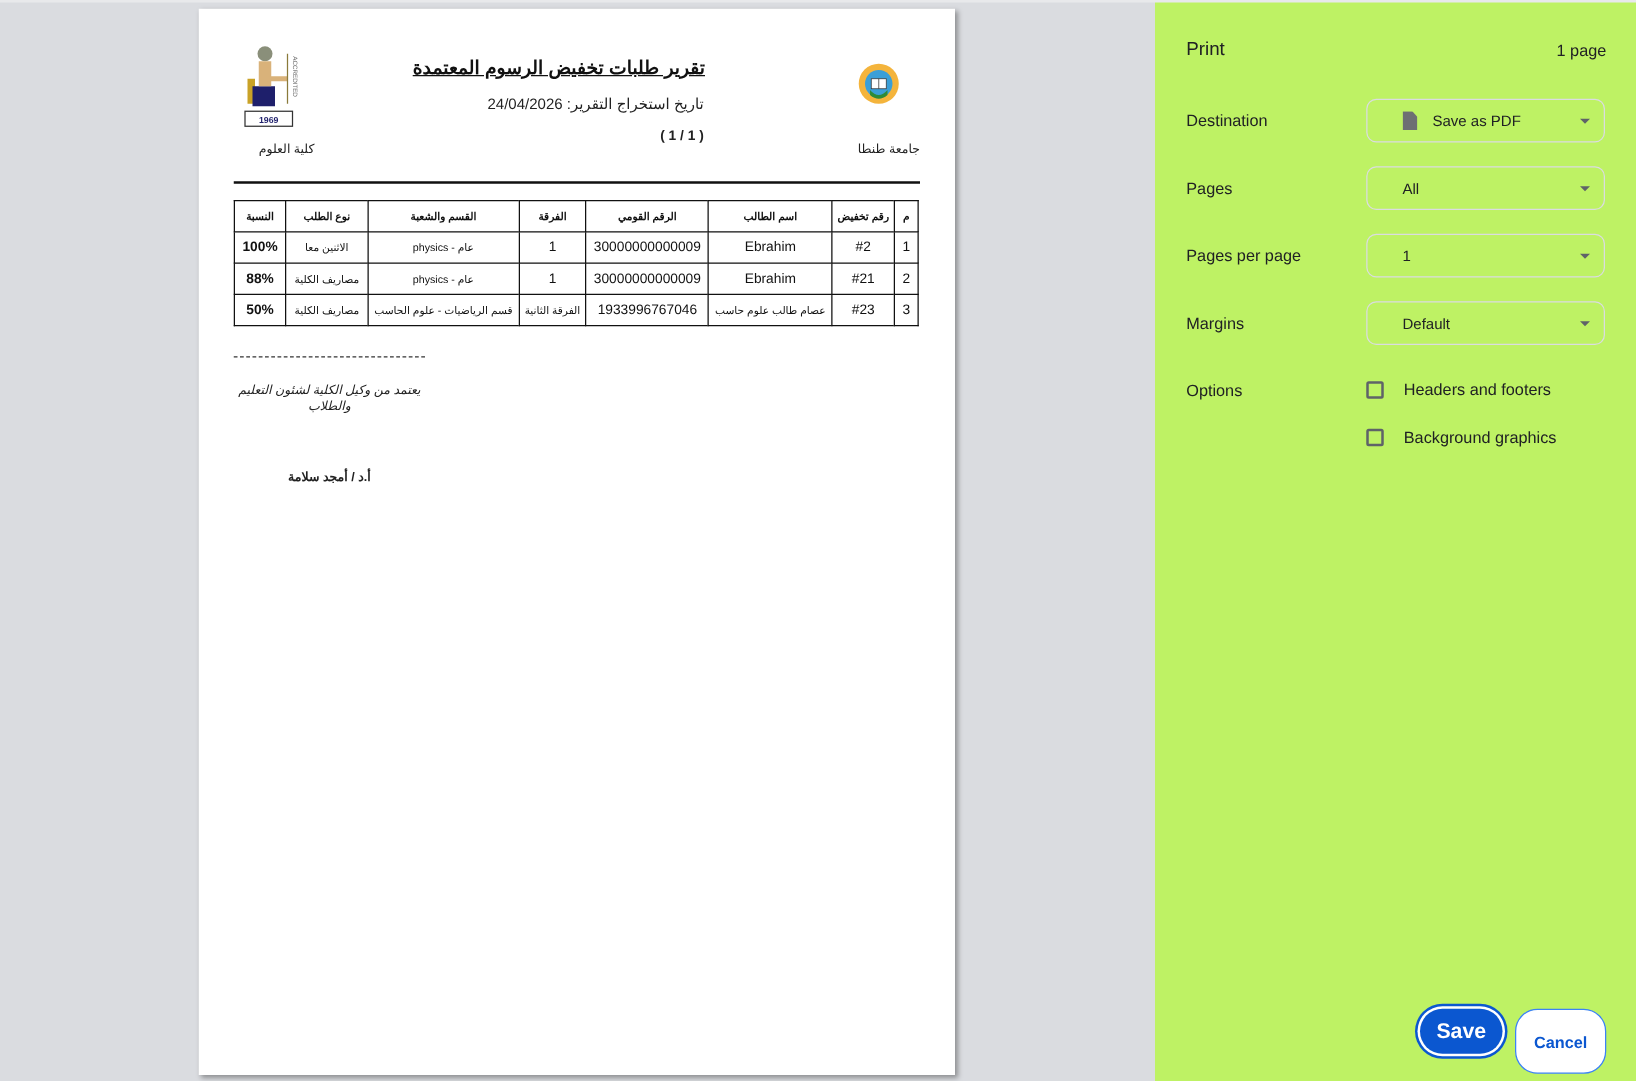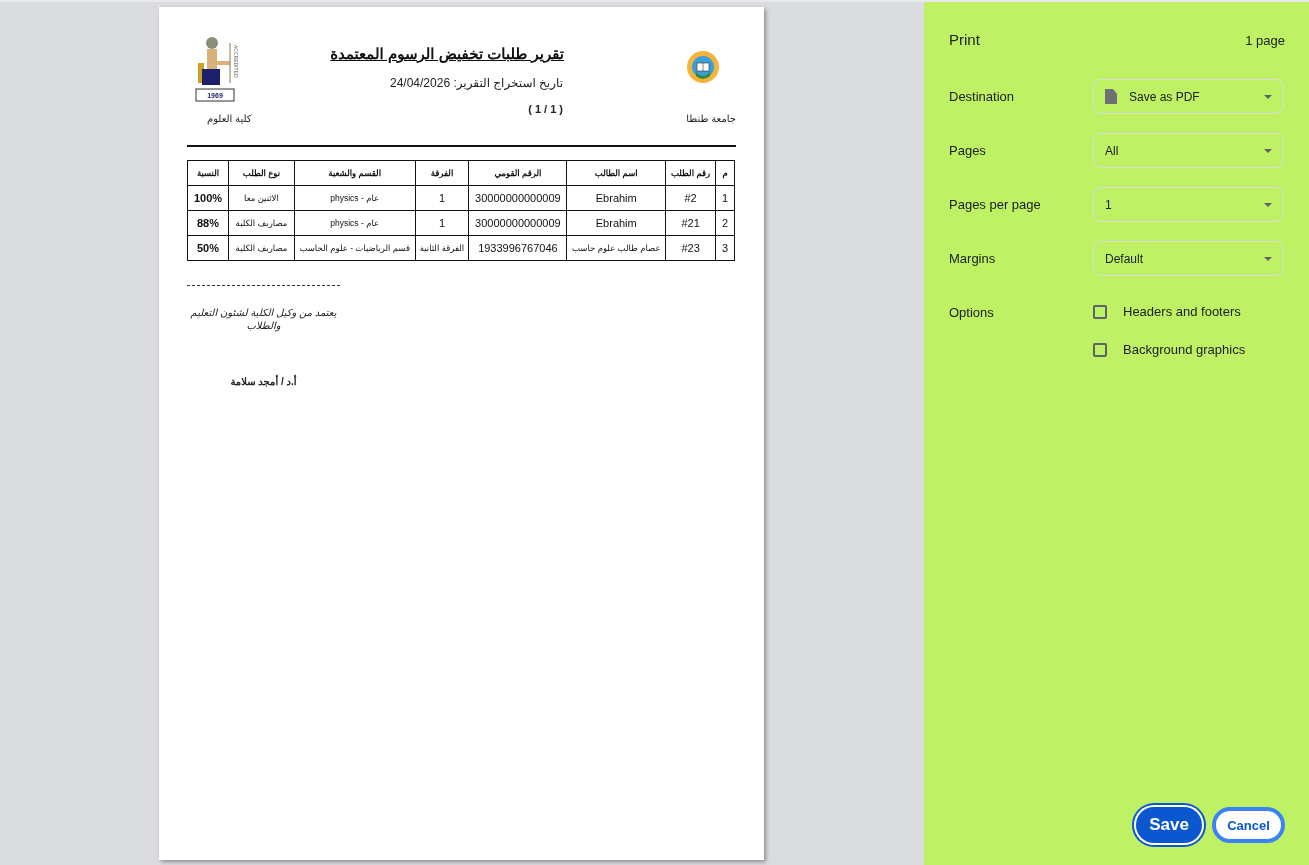--- a/index.html
+++ b/index.html
@@ -21,27 +21,27 @@
   table.report td.ar { font-size:8.5px; }
   table.report td.pct { font-weight:bold; }
   .dash-line { position:absolute; left:28px; width:153px; top:278px; border-top:1px dashed #333; }
   .approve-text { position:absolute; left:28px; width:153px; top:299px; text-align:center; font-size:10px; line-height:13px; color:#222; direction:rtl;font-style:italic; }
   .signer { position:absolute; left:28px; width:153px; top:369px; text-align:center; font-size:10px; font-weight:bold; color:#222; direction:rtl; }
 
   .panel { position:absolute; left:924px; top:0; width:385px; height:865px; background:#bef264; border-top:2px solid #e8e9eb; box-sizing:border-box; }
   .panel-title { position:absolute; left:25px; top:29px; font-size:15px; color:#202124; }
   .page-total { position:absolute; right:24px; top:31px; font-size:13px; font-weight:normal; color:#202124; }
   .row-label { position:absolute; left:25px; font-size:13px; color:#202124; }
-  .select { position:absolute; left:169px; width:191px; height:35px; border:1px solid #dadce0; border-radius:8px; box-sizing:border-box; font-size:12px; color:#202124; display:flex; align-items:center; padding-left:11px; }
+  .select { position:absolute; left:169px; width:191px; height:35px; border:1px solid #dadce0; border-radius:8px; box-sizing:border-box; font-size:12px; color:#202124; display:flex; align-items:center; padding-left:28px; }
   .select .caret { position:absolute; right:11px; top:15px; width:0; height:0; border-left:4px solid transparent; border-right:4px solid transparent; border-top:4px solid #5f6368; }
   .file-icon { width:12px; height:15px; background:#6e7073; margin-right:12px; clip-path:polygon(0 0,65% 0,100% 30%,100% 100%,0 100%); }
   .checkbox-row { position:absolute; left:169px; display:flex; align-items:center; font-size:13px; color:#202124; }
   .checkbox { width:14px; height:14px; border:2px solid #5f6368; border-radius:2px; margin-right:16px; box-sizing:border-box; }
   .btn-save { position:absolute; left:212px; top:805px; width:66px; height:36px; border-radius:18px; background:#0b57d0; color:#fff; font-size:17px; font-weight:bold; border:none; box-shadow:0 0 0 2px #fff, 0 0 0 4px #0b57d0; font-family:"Liberation Sans", sans-serif; }
-  .btn-cancel { position:absolute; left:288px; top:805px; width:73px; height:36px; border-radius:18px; background:#fff; color:#0b57d0; font-size:13px; font-weight:bold; border:4px solid #3b82f6; font-family:"Liberation Sans", sans-serif; }
+  .btn-cancel { position:absolute; left:288px; top:805px; width:73px; height:52px; border-radius:18px; background:#fff; color:#0b57d0; font-size:13px; font-weight:bold; border:1px solid #3b82f6; font-family:"Liberation Sans", sans-serif; }
 </style>
 </head>
 <body>
 
 <div class="preview-area">
   <div class="page">
     <svg class="logo-left" viewBox="0 0 50 70">
       <rect x="6" y="30" width="6" height="20" fill="#c9a227"></rect>
       <rect x="10" y="36" width="18" height="16" fill="#1e1f6b"></rect>
       <circle cx="20" cy="10" r="6" fill="#8a8f7a"></circle>
@@ -74,21 +74,21 @@
           <col style="width:99px">
           <col style="width:98px">
           <col style="width:54px">
           <col style="width:121px">
           <col style="width:66px">
           <col style="width:41px">
       </colgroup>
       <thead>
         <tr>
           <th>م</th>
-          <th>رقم الطلب</th>
+          <th>رقم تخفيض</th>
           <th>اسم الطالب</th>
           <th>الرقم القومي</th>
           <th>الفرقة</th>
           <th>القسم والشعبة</th>
           <th>نوع الطلب</th>
           <th>النسبة</th>
         </tr>
       </thead>
       <tbody>
         <tr>

